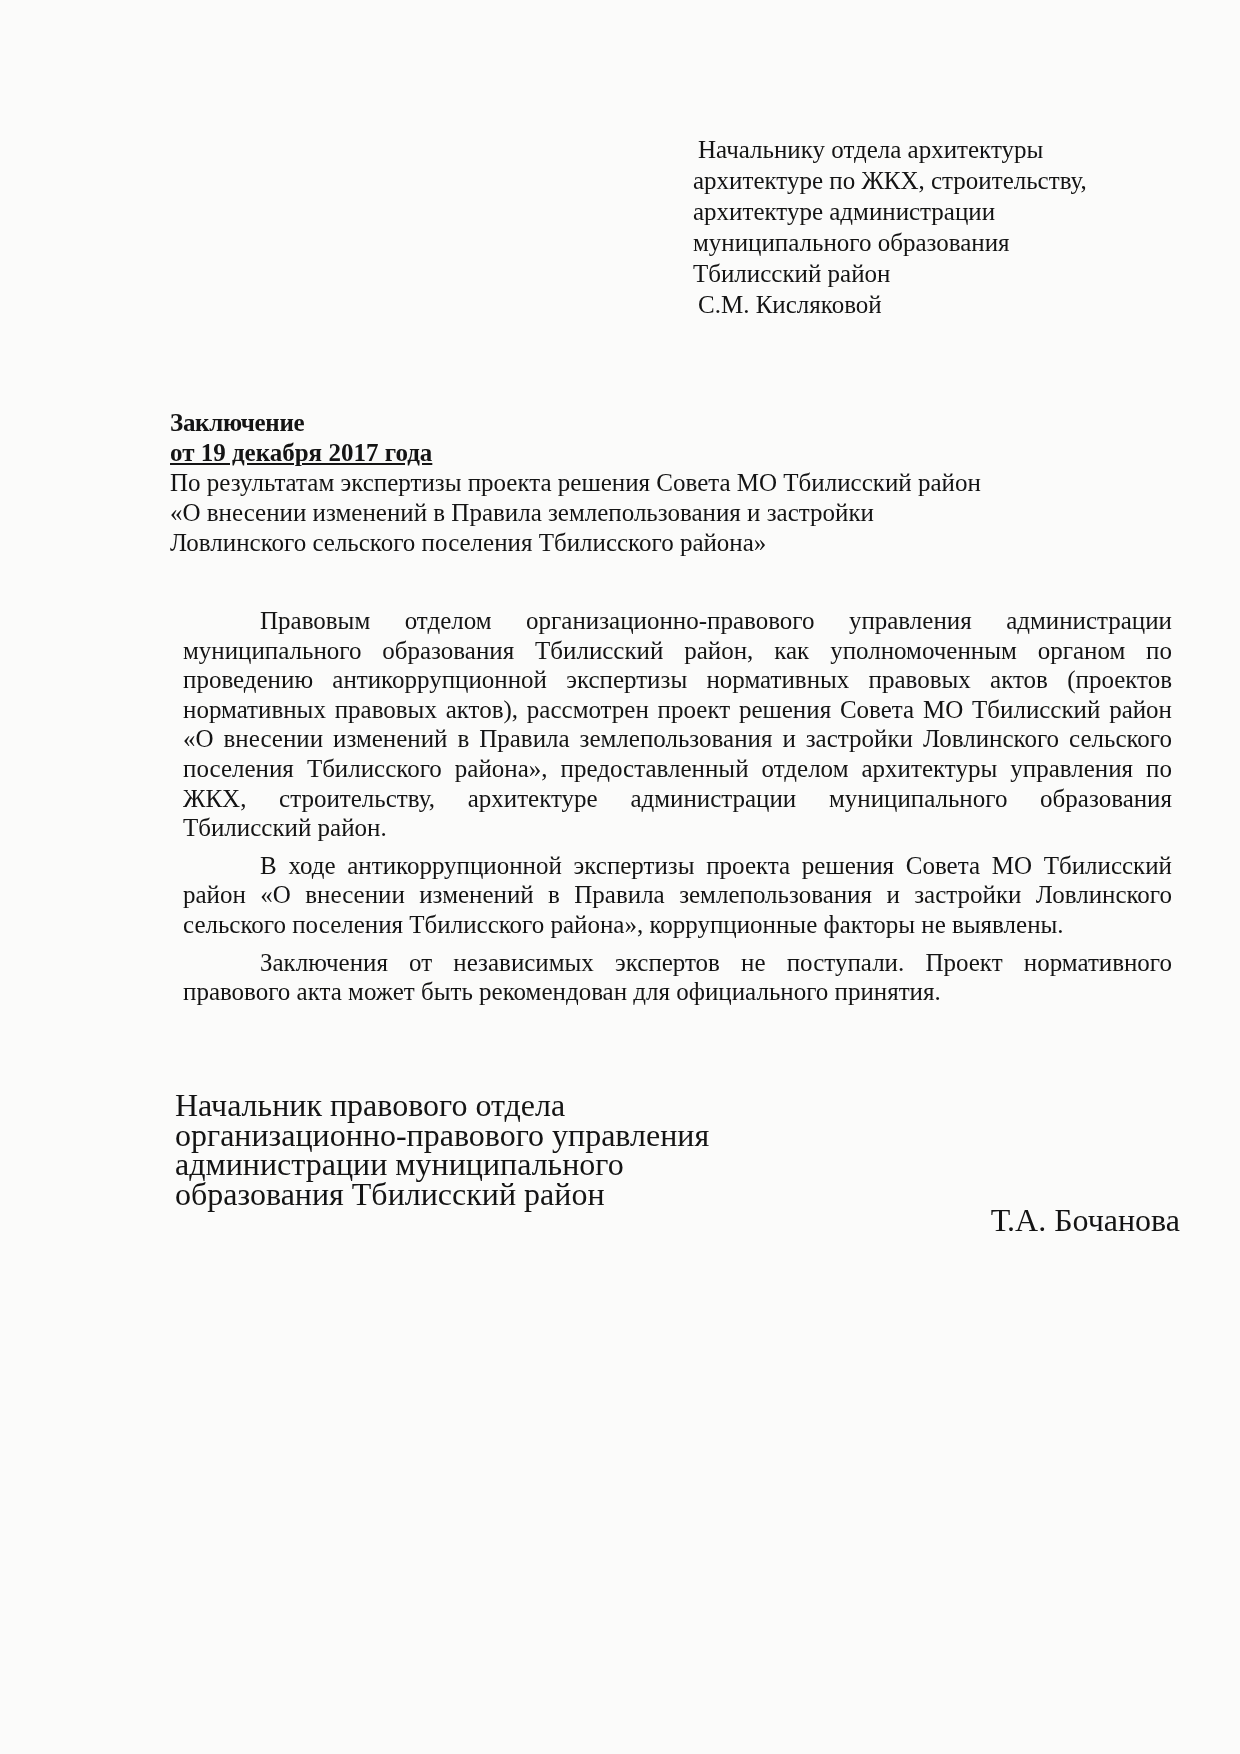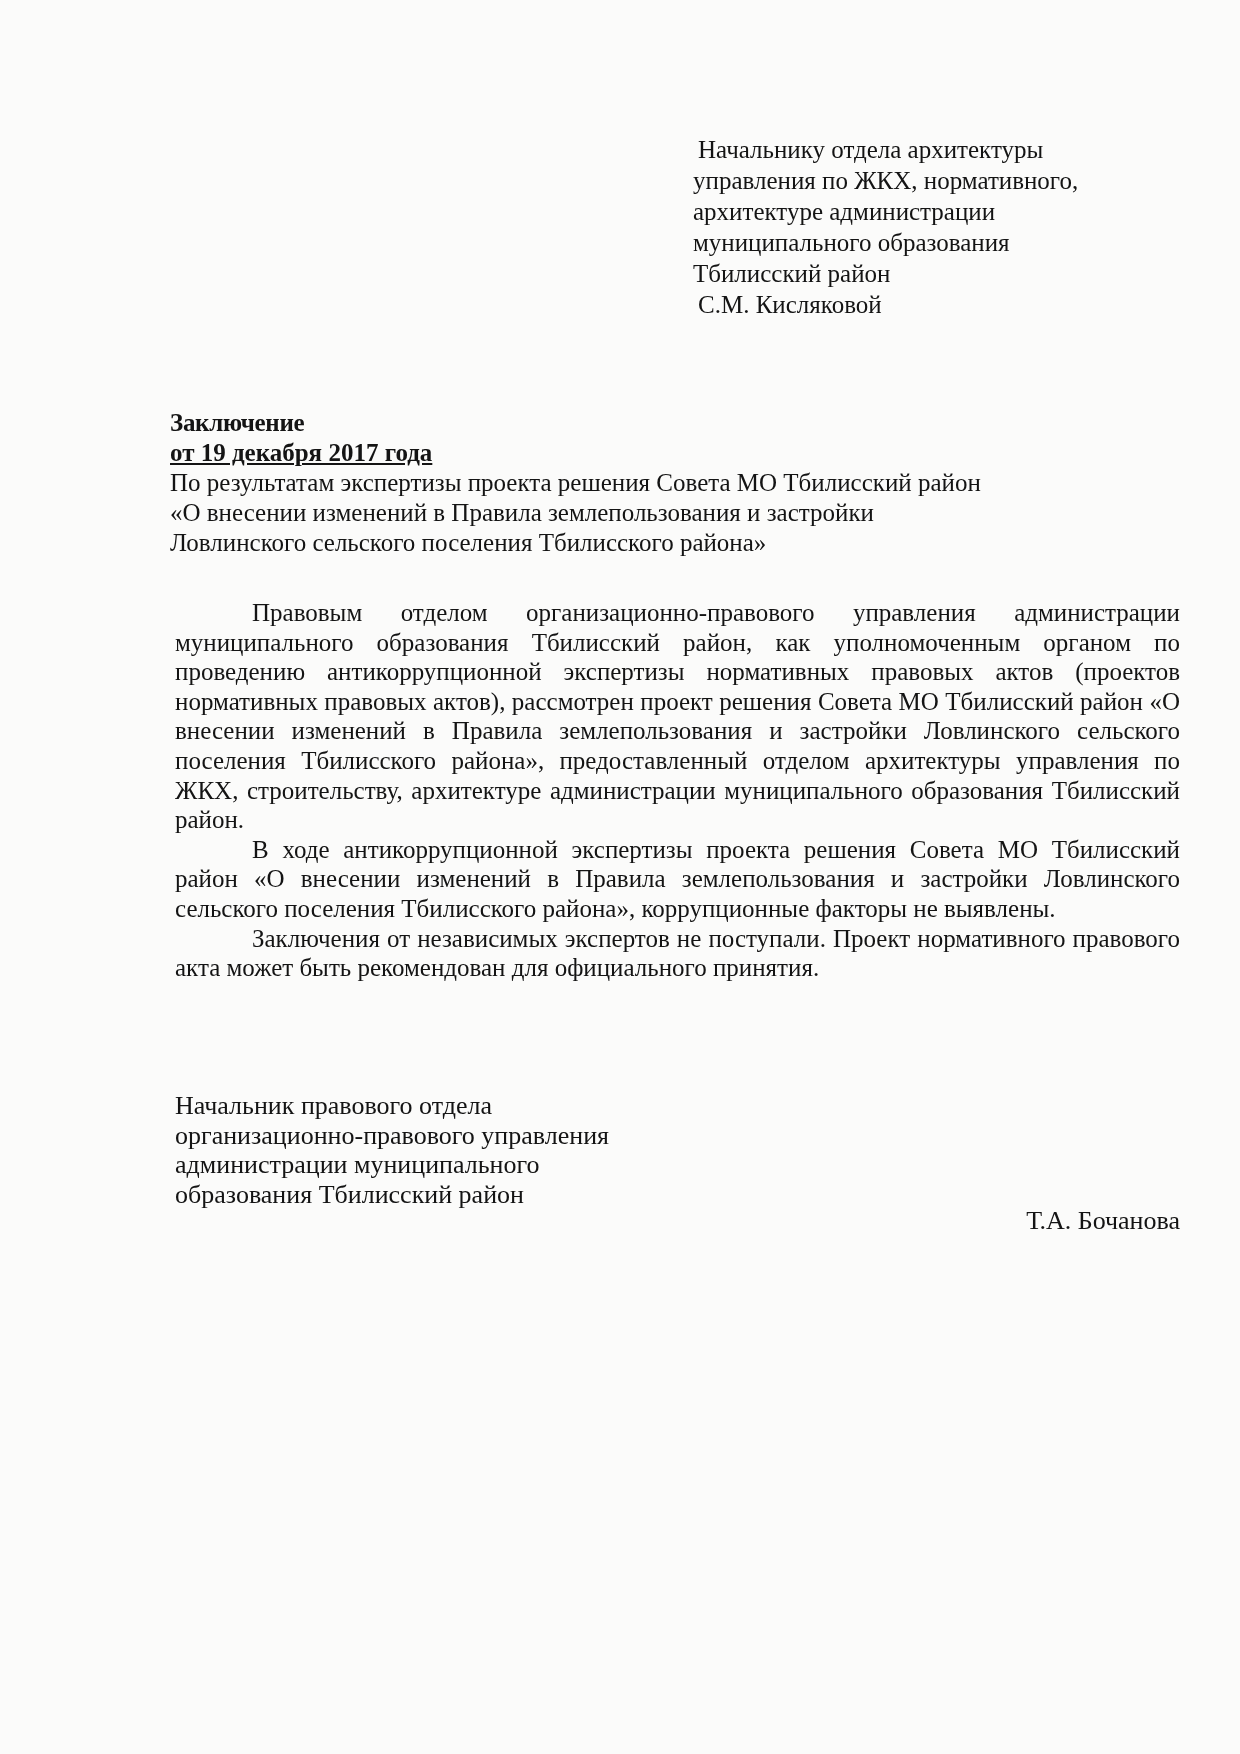--- a/index.html
+++ b/index.html
@@ -18,36 +18,36 @@
   .title-block {
     position:absolute; left:170px; top:400px; width:1040px; 
     font-size:25px; line-height:30px;
   }
   .title-block .t-bold { font-weight:bold; letter-spacing:-0.3px; }
   .title-block .t-date { font-weight:bold; text-decoration:underline; }
   .body-text {
     position:absolute; left:175px; top:590px; width:1005px;
     font-size:25px; line-height:29.6px; text-align:justify;
   }
-  .body-text p { margin:0; text-indent:77px; }
+  .body-text p { margin:8px; text-indent:77px; }
   .signature {
     position:absolute; left:175px; top:1083px; width:1005px;
-    font-size:26px; line-height:29.5px;
+    font-size:32px; line-height:29.5px;
   }
   .sig-pos div { white-space:nowrap; }
   .sig-name { position:absolute; right:0; top:115px; white-space:nowrap; }
 </style>
 </head>
 <body>
 
 <div class="page">
 
   <div class="addressee">
     <div class="line first">Начальнику отдела архитектуры</div>
-    <div class="line">управления по ЖКХ, нормативного,</div>
+    <div class="line">архитектуре по ЖКХ, строительству,</div>
     <div class="line">архитектуре администрации</div>
     <div class="line">муниципального образования</div>
     <div class="line">Тбилисский район</div>
     <div class="line name">С.М. Кисляковой</div>
   </div>
 
   <div class="title-block">
     <div class="t-bold">Заключение</div>
     <div><span class="t-date">от 19 декабря 2017 года</span></div>
     <div>По результатам экспертизы проекта решения Совета МО Тбилисский район</div>

